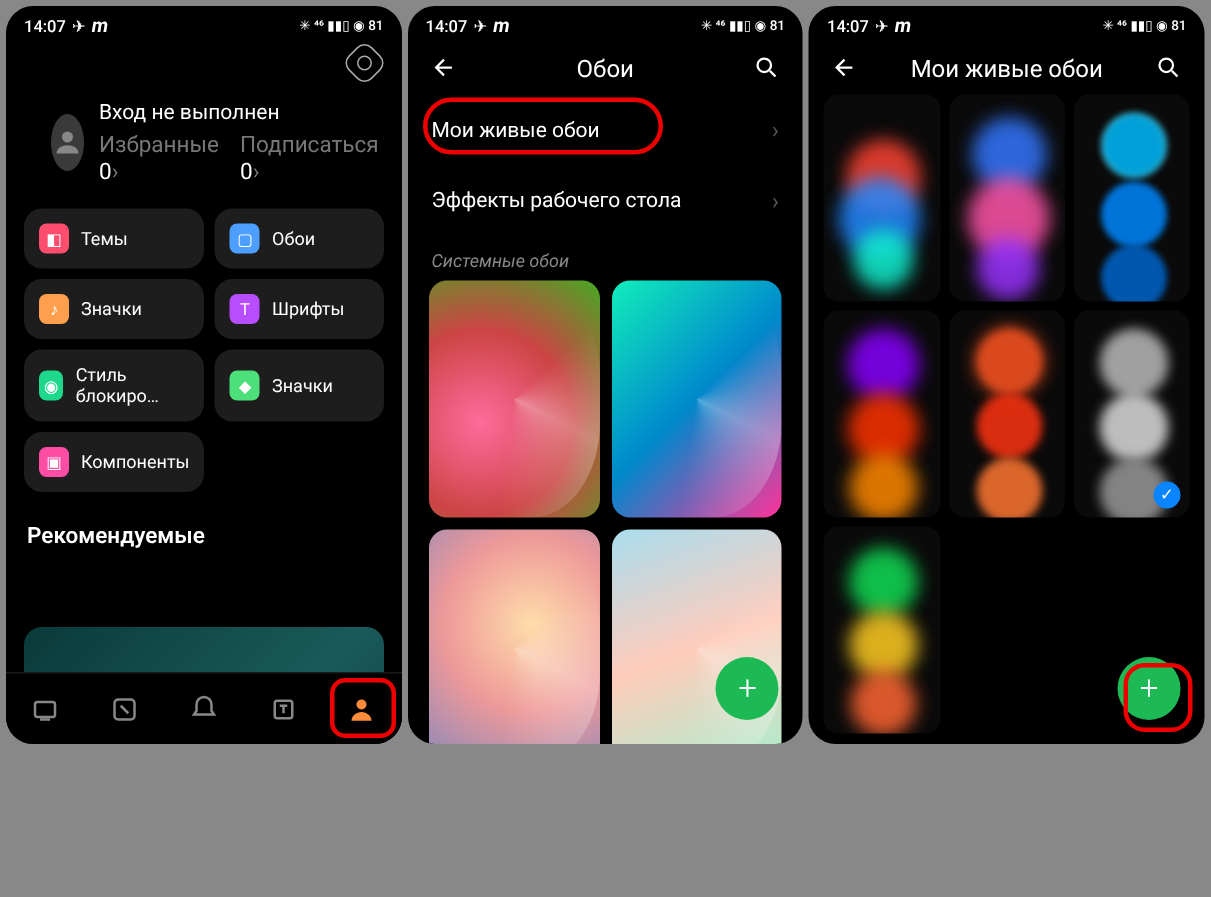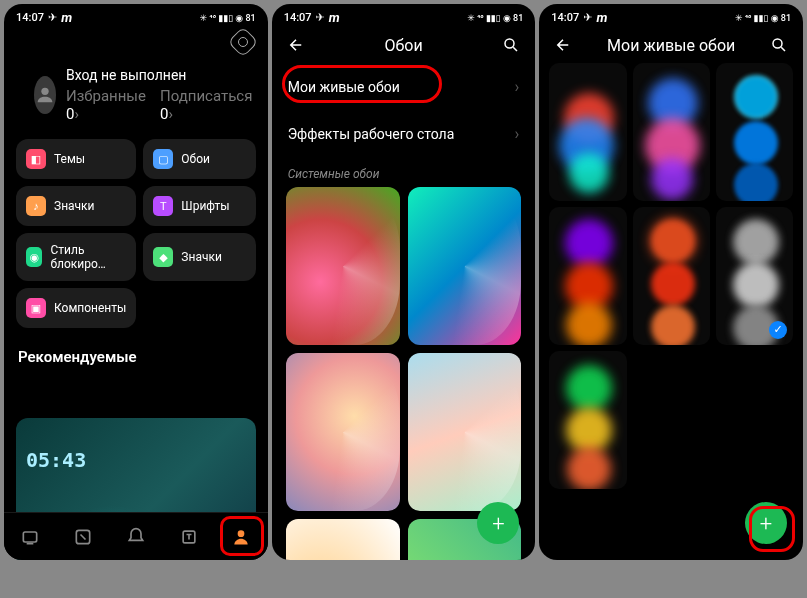--- a/index.html
+++ b/index.html
@@ -7,21 +7,21 @@
       background: #888;
       font-family: -apple-system, Roboto, sans-serif;
       display: flex;
       gap: 4px;
       padding: 4px;
       width: 807px;
       height: 598px;
     }
     .phone {
       width: 265px;
-      height: 556px;
+      height: 492px;
       background: #000;
       border-radius: 18px;
       overflow: hidden;
       position: relative;
       color: #fff;
       font-size: 12px;
     }
     .status-bar {
       display: flex;
       justify-content: space-between;

